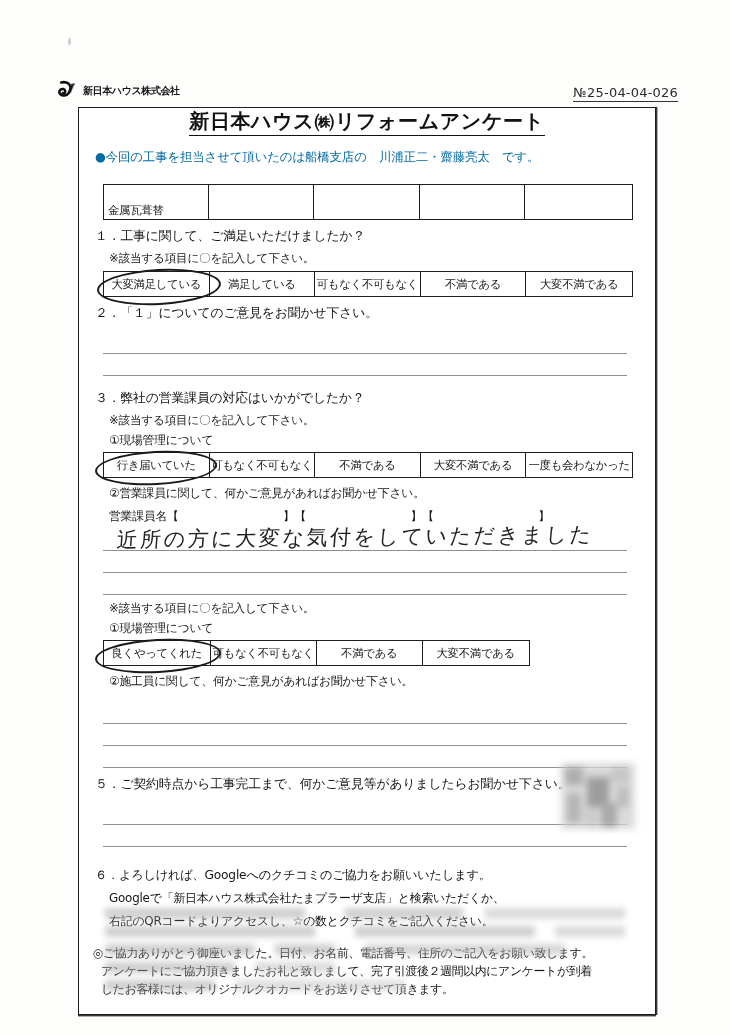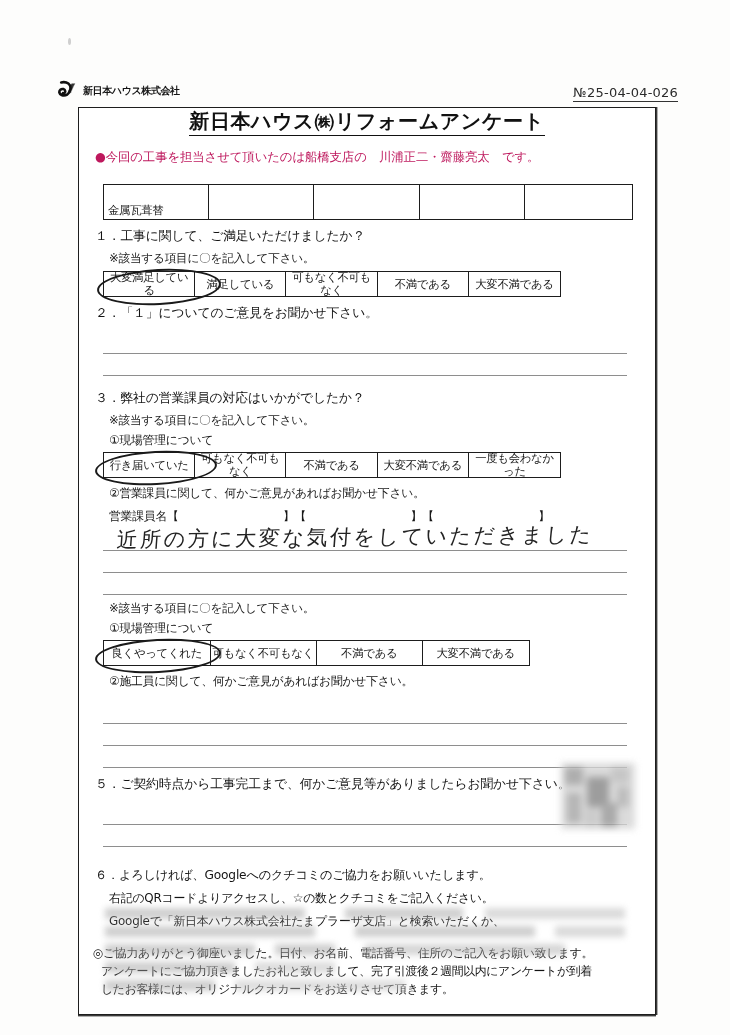--- a/index.html
+++ b/index.html
@@ -80,21 +80,21 @@
   }
   .form-title span {
     border-bottom: 1.3px solid #111;
     padding-bottom: 2px;
   }
 
   .lead-line {
     font-size: 12.4px;
     margin: 14px 0 0 16px;
     letter-spacing: -0.1px;
-    color: #be185d;
+    color: #0369a1;
     white-space: nowrap;
   }
 
   
   .opt-table {
     display: flex;
     margin-left: 24px;
     border: 1.1px solid #1d1d1d;
     box-sizing: border-box;
     position: relative;
@@ -143,21 +143,21 @@
   }
   .sub {
     font-size: 11.8px;
     margin: 5px 0 0 30px;
     letter-spacing: -0.2px;
     color: #171717;
   }
 
   
   .ans-table { height: 26px; }
-  .ans5 { width: 458px; }
+  .ans5 { width: 530px; }
   .ans4 { width: 427px; }
 
   
   .lines { margin-left: 24px; margin-top: 10px; }
   .wline {
     width: 524px;
     height: 21px;
     border-bottom: 1px solid #8e8e8e;
   }
 
@@ -368,22 +368,22 @@
     <div class="wline"></div>
   </div>
 
   <div class="q" style="margin-top:8px;">５．ご契約時点から工事完工まで、何かご意見等がありましたらお聞かせ下さい。</div>
   <div class="lines">
     <div class="wline"></div>
     <div class="wline"></div>
   </div>
 
   <div class="p6" style="margin-top:20px;">６．よろしければ、Googleへのクチコミのご協力をお願いいたします。</div>
+  <div class="p6 indent">Googleで「新日本ハウス株式会社たまプラーザ支店」と検索いただくか、</div>
   <div class="p6 indent">右記のQRコードよりアクセスし、☆の数とクチコミをご記入ください。</div>
-  <div class="p6 indent">Googleで「新日本ハウス株式会社たまプラーザ支店」と検索いただくか、</div>
 
   <div class="qr-blur">
     <div style="left:0;top:0;width:74px;height:66px;background:#d5d5d5;"></div>
     <div style="left:4px;top:4px;width:18px;height:18px;background:#a0a0a0;"></div>
     <div style="left:50px;top:4px;width:18px;height:16px;background:#bdbdbd;"></div>
     <div style="left:26px;top:14px;width:22px;height:30px;background:#8d8d8d;"></div>
     <div style="left:6px;top:30px;width:14px;height:30px;background:#a9a9a9;"></div>
     <div style="left:40px;top:40px;width:16px;height:24px;background:#9b9b9b;"></div>
     <div style="left:24px;top:46px;width:12px;height:18px;background:#c2c2c2;"></div>
     <div style="left:56px;top:24px;width:12px;height:20px;background:#b2b2b2;"></div>

